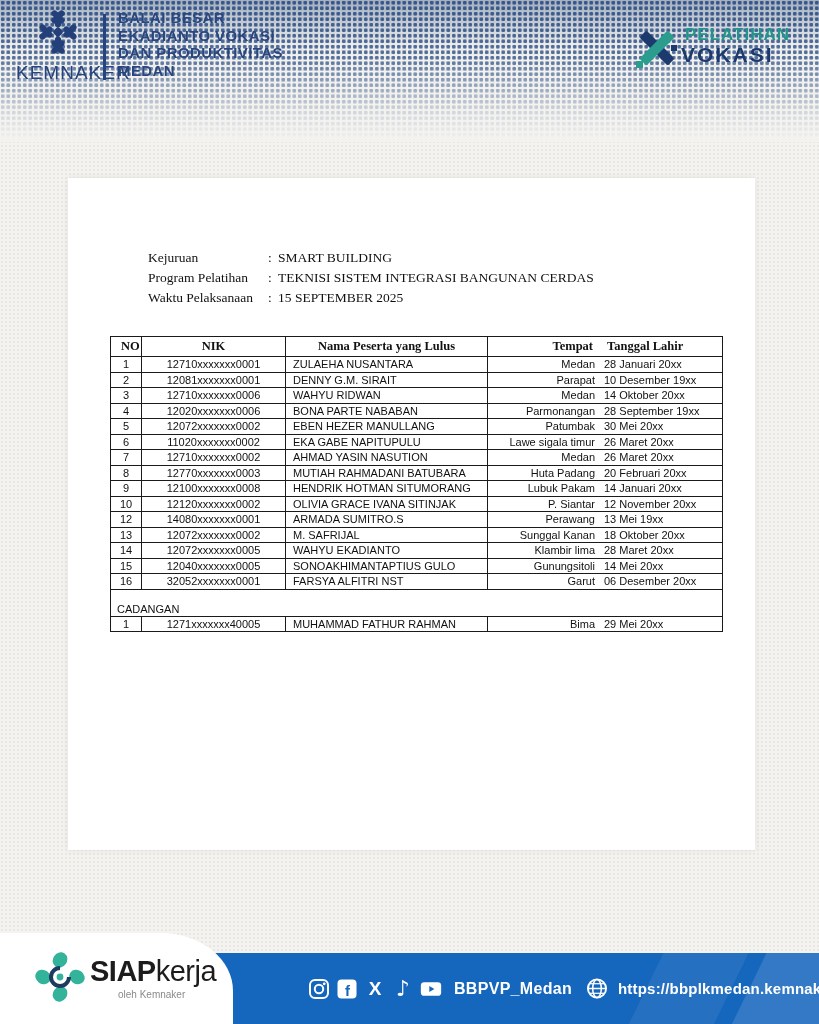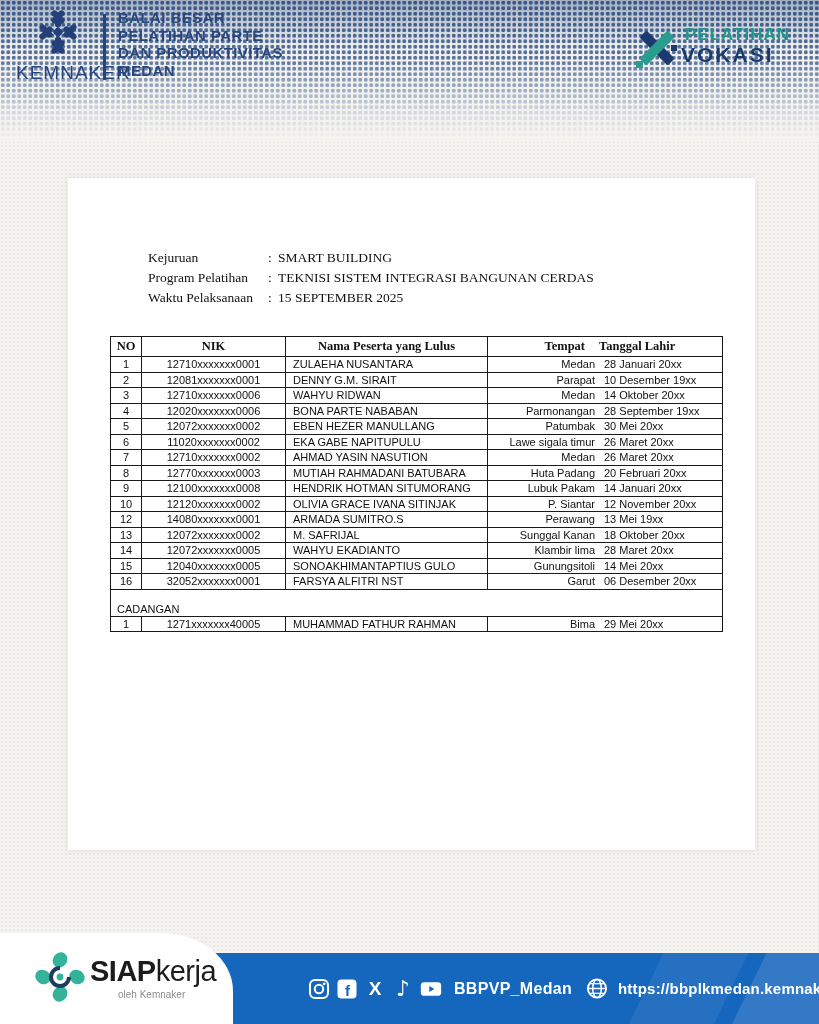--- a/index.html
+++ b/index.html
@@ -46,21 +46,21 @@
   .info-label{ width:120px; }
   .info-sep{ width:10px; }
 
   table.roster{
     position:absolute; left:42px; top:158px; width:612px;
     border-collapse:collapse; table-layout:fixed;
   }
   .roster td, .roster th{ border:1px solid #1a1a1a; color:#111; overflow:hidden; white-space:nowrap; }
   .roster th{
     font-family:"Liberation Serif", serif; font-size:12.5px; font-weight:bold;
-    height:20px; text-align:center; padding:1px 2px;
+    height:20px; text-align:center; padding:1px 10px;
   }
   .roster td{ font-size:11px; height:15.5px; padding:0 2px; }
   col.c-no{ width:31px; } col.c-nik{ width:144px; } col.c-nama{ width:202px; } col.c-ttl{ width:235px; }
   .td-no{ text-align:center; }
   .td-nik{ text-align:center; }
   .td-nama{ text-align:left; padding-left:7px !important; }
   .ttl-wrap{ display:flex; align-items:center; }
   .ttl-tempat{ width:105px; text-align:right; flex:0 0 105px; }
   .ttl-tanggal{ flex:1; text-align:left; margin-left:9px; }
   .th-ttl-wrap{ display:flex; align-items:center; }
@@ -122,21 +122,21 @@
           <circle cx="39" cy="22" r="3.2"></circle>
             <circle cx="28" cy="30" r="3.2"></circle>
           <rect x="24" y="18" width="8" height="8" rx="2" transform="rotate(45 28 22)"></rect>
         </g>
       </svg>
       <div class="kemnaker-label">KEMNAKER</div>
     </div>
     <div class="banner-divider"></div>
     <div class="org-lines">
         <div class="org-line">BALAI BESAR</div>
-        <div class="org-line">PELATIHAN PARTE</div>
+        <div class="org-line">EKADIANTO VOKASI</div>
         <div class="org-line">DAN PRODUKTIVITAS</div>
         <div class="org-line">MEDAN</div>
       </div>
 
     <div class="pv-logo">
       <div class="pv-icon">
         <div class="pv-bar navy"></div>
         <div class="pv-bar teal"></div>
         <div class="pv-sq-teal"></div>
         <div class="pv-sq-navy"></div>

